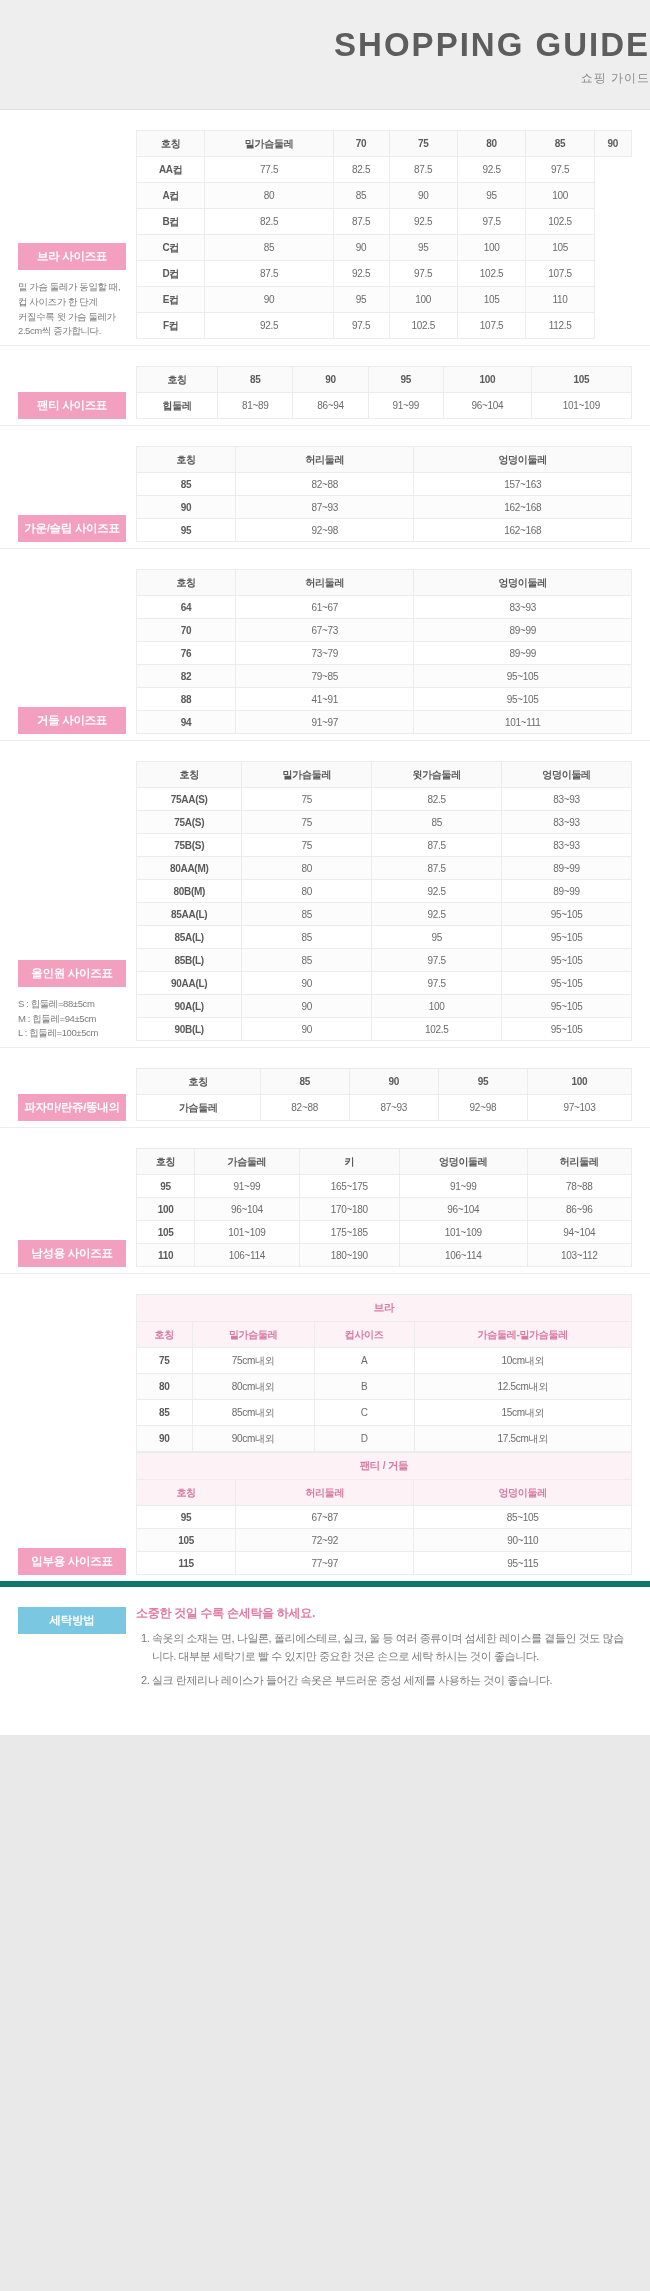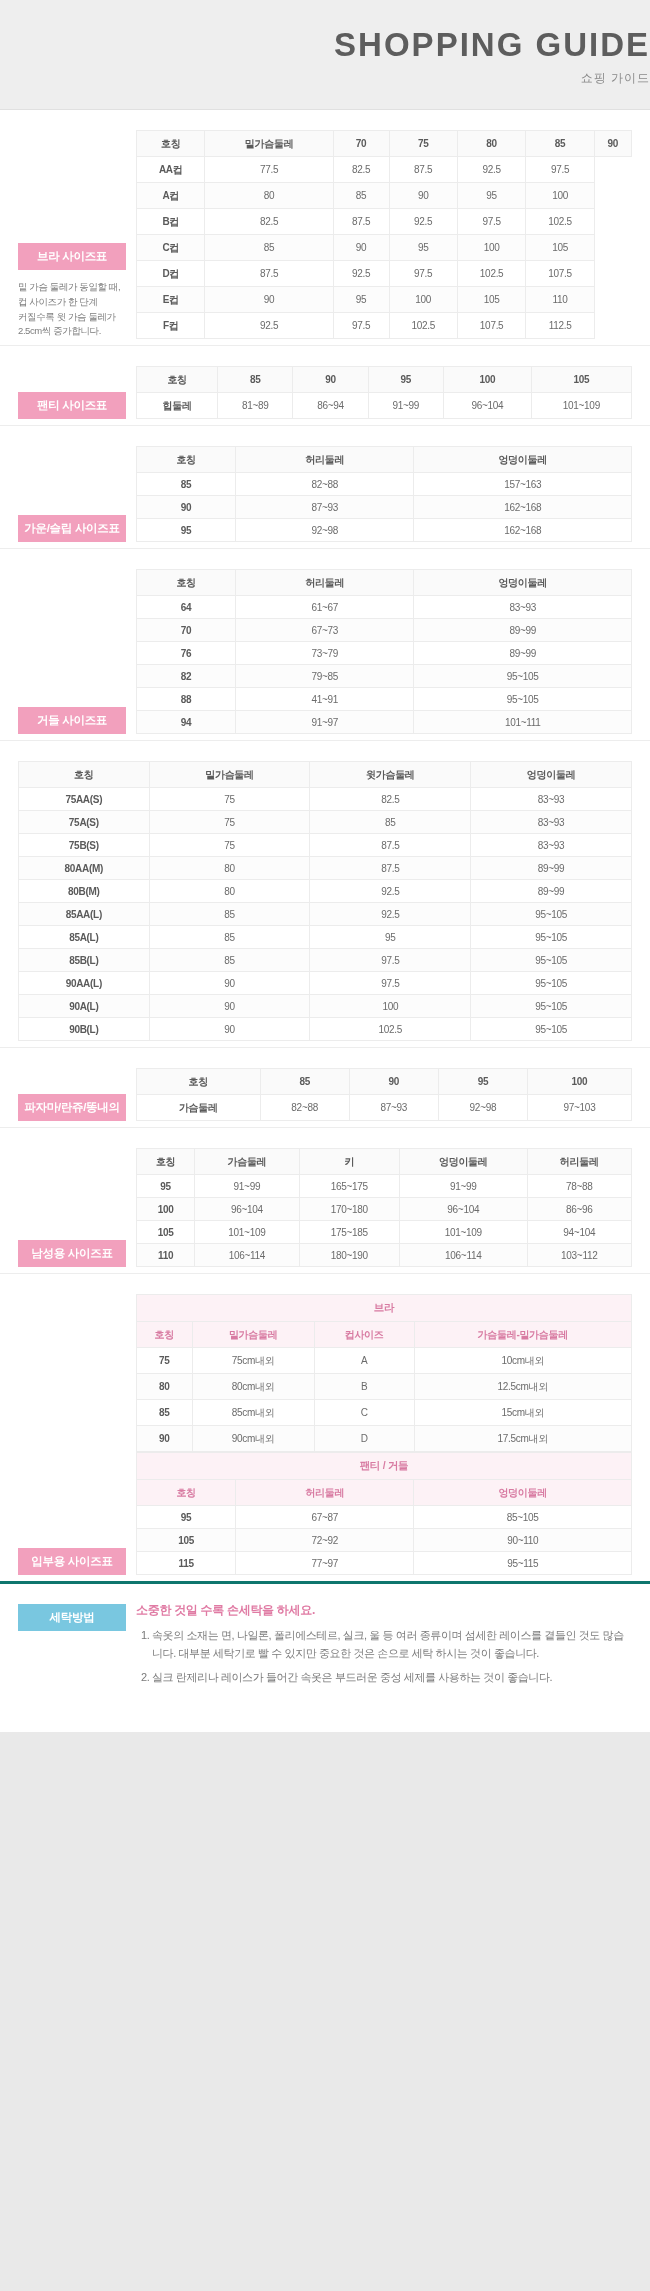--- a/index.html
+++ b/index.html
@@ -101,21 +101,21 @@
     font-weight: bold;
     padding: 6px 2px;
     font-size: 10.5px;
     margin-top: 32px;
   }
   
   .wash {
     display: flex;
     align-items: flex-start;
     padding: 18px 18px 10px 18px;
-    border-top: 3px solid #0f766e;
+    border-top: 6px solid #0f766e;
   }
   .wash .body { flex: 1 1 auto; }
   .wash h3 {
     margin: 0 0 8px 0;
     font-size: 12px;
     color: #e07ba4;
     font-weight: bold;
     letter-spacing: -0.3px;
   }
   .wash ol {
@@ -323,20 +323,24 @@
               <tr>
                 <td>94</td>
                 <td>91~97</td>
                 <td>101~111</td>
               </tr>
             </tbody>
           </table>
         </div>
       </div>
       <div class="section sep">
+        <div class="labelcol">
+          <span class="tag">올인원 사이즈표</span>
+          <div class="note">S : 힙둘레=88±5cm<br>M : 힙둘레=94±5cm<br>L : 힙둘레=100±5cm</div>
+        </div>
         <div class="tablecol">
           <table>
             <thead>
               <tr>
                 <th>호칭</th>
                 <th>밑가슴둘레</th>
                 <th>윗가슴둘레</th>
                 <th>엉덩이둘레</th>
               </tr>
             </thead>

